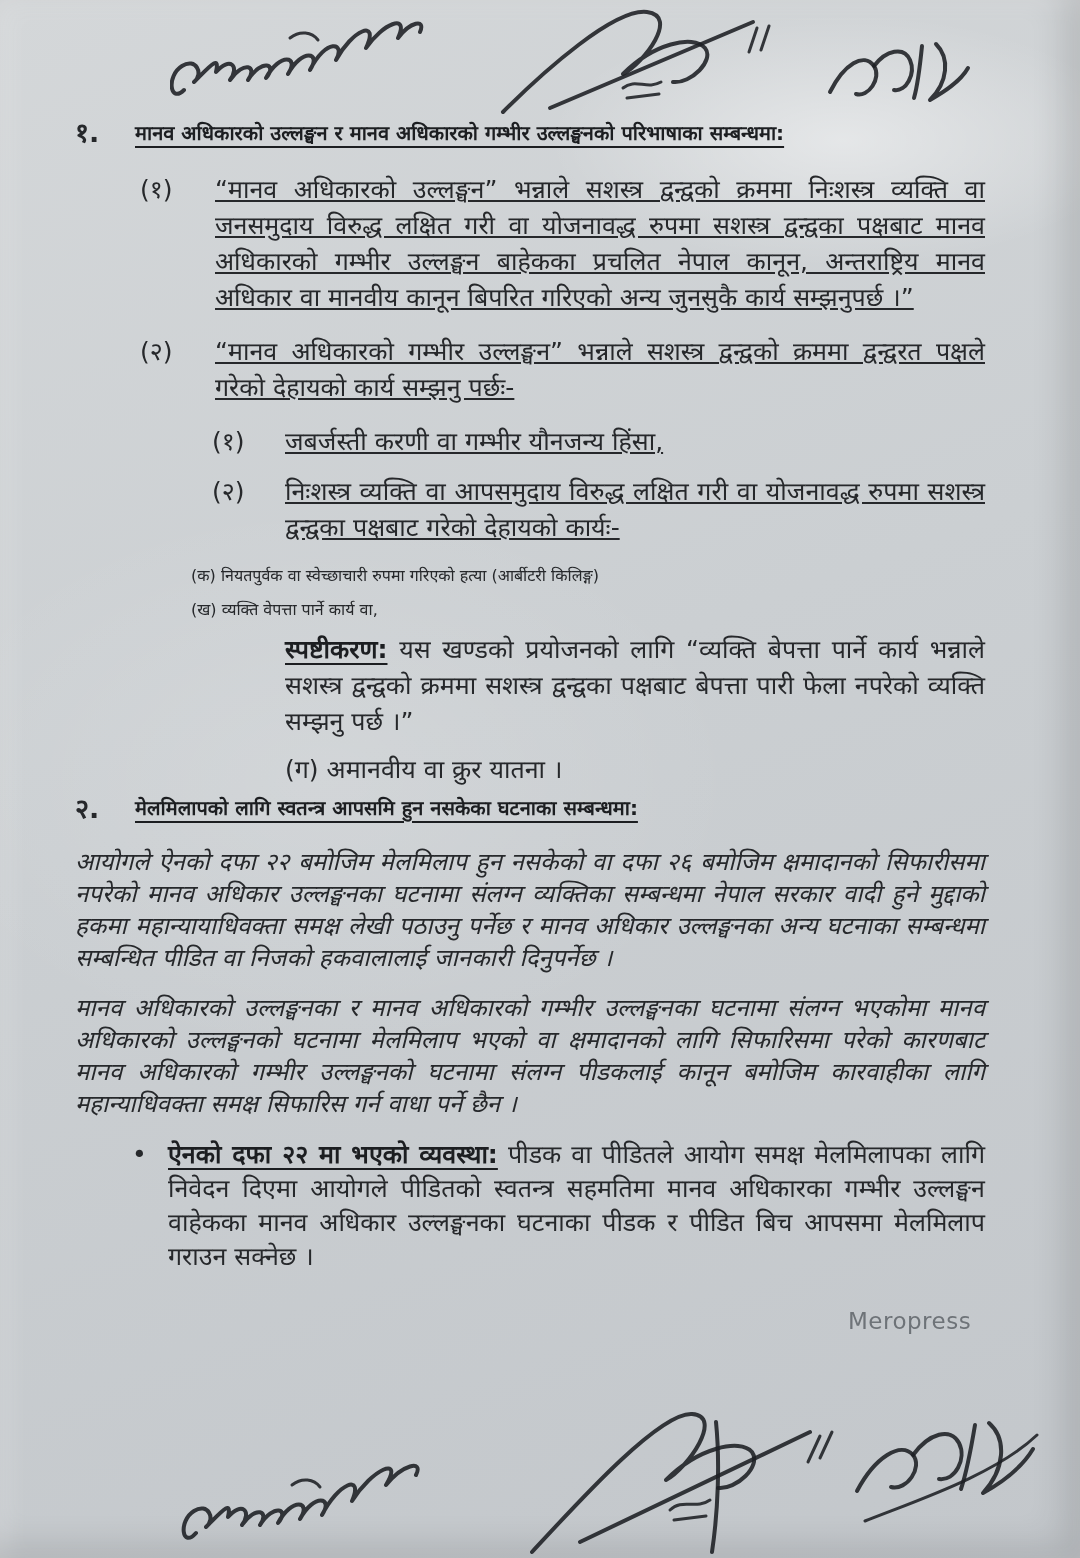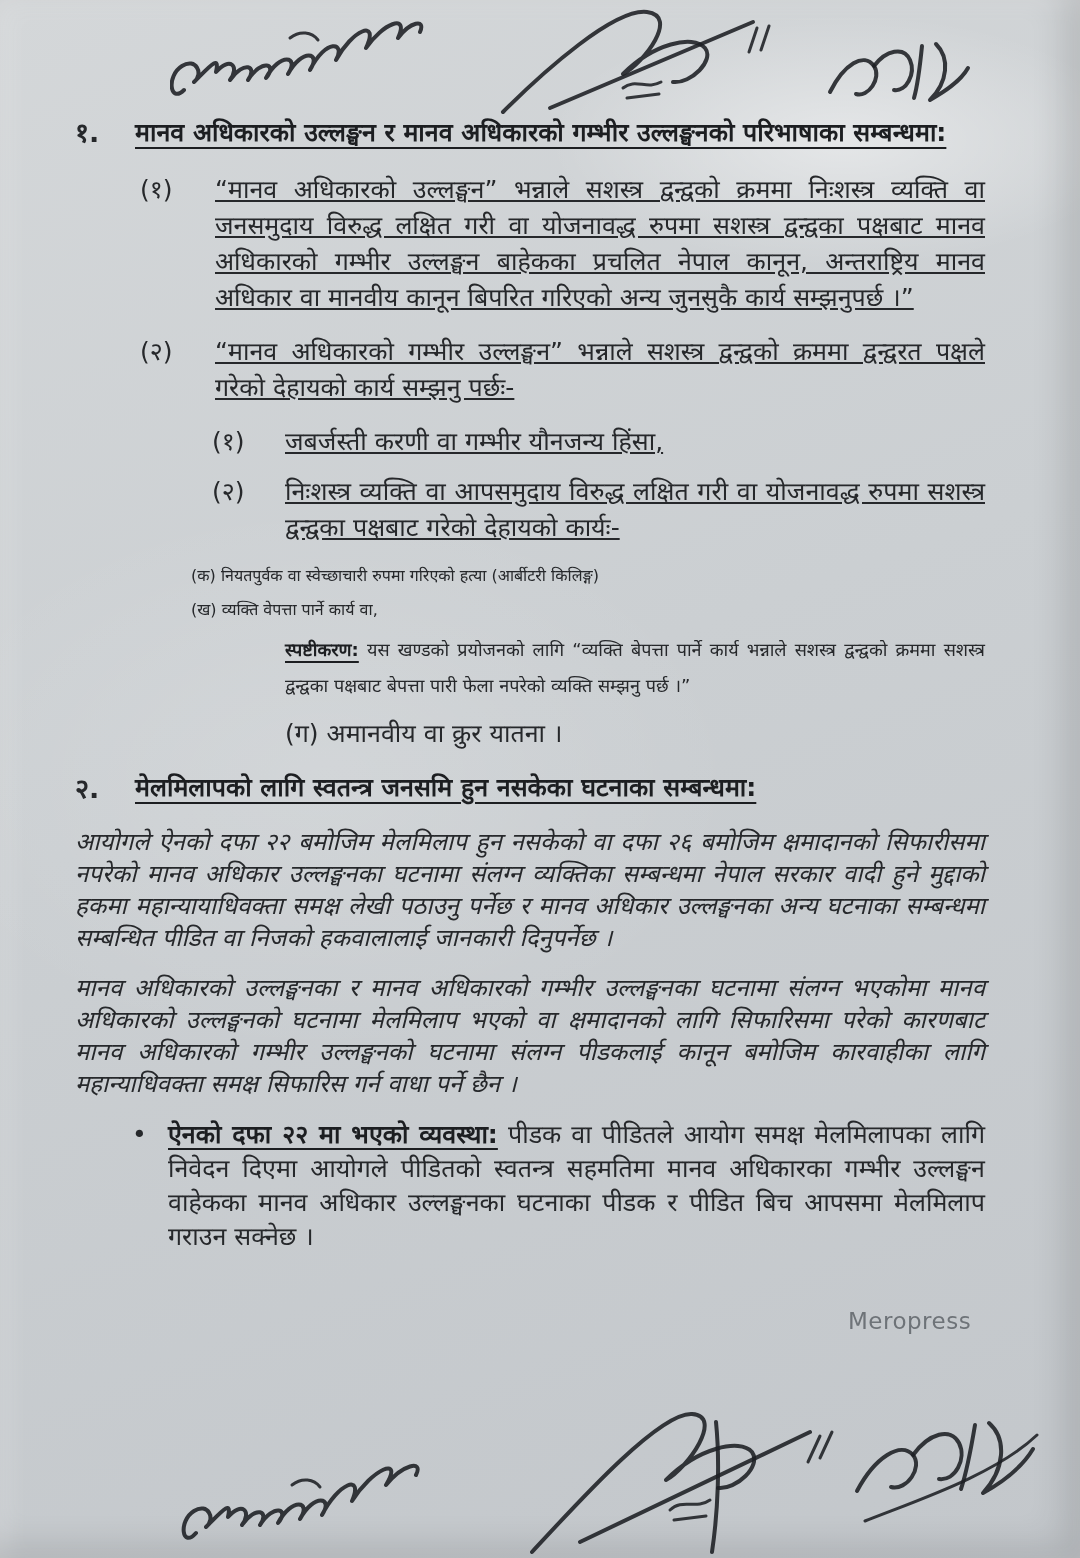--- a/index.html
+++ b/index.html
@@ -21,39 +21,39 @@
   }
   .content{
     position:relative;
     padding:112px 95px 0 75px;
     z-index:2;
   }
   
   .sec-head{display:flex;margin-bottom:18px;}
   .sec-num{width:60px;flex-shrink:0;font-weight:bold;font-size:27px;line-height:42px;}
   .sec-title{
-    flex:1;font-weight:bold;font-size:25px;line-height:42px;color:#1c1e21;
+    flex:1;font-weight:bold;font-size:20px;line-height:42px;color:#1c1e21;
     text-align:justify;
     text-decoration:underline;text-decoration-thickness:2px;text-underline-offset:6px;
   }
   .row{display:flex;}
   .l1{margin-left:65px;margin-bottom:18px;}
   .l1 .marker{width:75px;flex-shrink:0;}
   .l2{margin-left:137px;margin-bottom:14px;}
   .l2 .marker{width:73px;flex-shrink:0;}
   .l3{margin-left:116px;margin-bottom:12px;}
   .marker,.txt{font-size:25px;line-height:36px;}
   .txt{flex:1;text-align:justify;text-decoration:underline;}
   .l2.gap{margin-bottom:18px;}
-  .expl{margin-left:210px;margin-bottom:12px;font-size:18px;line-height:36px;text-align:justify;}
+  .expl{margin-left:210px;margin-bottom:12px;font-size:25px;line-height:36px;text-align:justify;}
   .bold-u{
     font-weight:bold;color:#1c1e21;
     text-decoration:underline;text-decoration-thickness:2px;text-underline-offset:5px;
   }
-  .ga-row{margin-left:210px;margin-bottom:16px;font-size:25px;line-height:36px;}
+  .ga-row{margin-left:210px;font-size:25px;line-height:36px;}
   
   .sec2-head{margin-bottom:16px;}
   .sec2-head .sec-title{line-height:40px;}
   .para{
     margin-bottom:18px;
     font-size:24px;line-height:32px;text-align:justify;font-style:italic;
   }
   .bullet-row{display:flex;margin-left:57px;margin-bottom:0;}
   .bullet-dot{width:36px;flex-shrink:0;font-size:25px;line-height:34px;}
   .bullet-txt{flex:1;font-size:25px;line-height:34px;text-align:justify;}
@@ -132,21 +132,21 @@
       <span class="bold-u">स्पष्टीकरण:</span><span> यस खण्डको प्रयोजनको लागि “व्यक्ति बेपत्ता पार्ने कार्य भन्नाले सशस्त्र द्वन्द्वको क्रममा सशस्त्र द्वन्द्वका पक्षबाट बेपत्ता पारी फेला नपरेको व्यक्ति सम्झनु पर्छ ।”</span>
     </div>
 
     <div class="ga-row">
       <span>(ग)</span>
       <span>अमानवीय वा क्रुर यातना ।</span>
     </div>
 
     <div class="sec-head sec2-head">
       <div class="sec-num">२.</div>
-      <div class="sec-title">मेलमिलापको लागि स्वतन्त्र जनसमि हुन नसकेका घटनाका सम्बन्धमा:</div>
+      <div class="sec-title">मेलमिलापको लागि स्वतन्त्र आपसमि हुन नसकेका घटनाका सम्बन्धमा:</div>
     </div>
 
     <div class="para">आयोगले ऐनको दफा २२ बमोजिम मेलमिलाप हुन नसकेको वा दफा २६ बमोजिम क्षमादानको सिफारीसमा नपरेको मानव अधिकार उल्लङ्घनका घटनामा संलग्न व्यक्तिका सम्बन्धमा नेपाल सरकार वादी हुने मुद्दाको हकमा महान्यायाधिवक्ता समक्ष लेखी पठाउनु पर्नेछ र मानव अधिकार उल्लङ्घनका अन्य घटनाका सम्बन्धमा सम्बन्धित पीडित वा निजको हकवालालाई जानकारी दिनुपर्नेछ ।</div>
 
     <div class="para">मानव अधिकारको उल्लङ्घनका र मानव अधिकारको गम्भीर उल्लङ्घनका घटनामा संलग्न भएकोमा मानव अधिकारको उल्लङ्घनको घटनामा मेलमिलाप भएको वा क्षमादानको लागि सिफारिसमा परेको कारणबाट मानव अधिकारको गम्भीर उल्लङ्घनको घटनामा संलग्न पीडकलाई कानून बमोजिम कारवाहीका लागि महान्याधिवक्ता समक्ष सिफारिस गर्न वाधा पर्ने छैन ।</div>
 
     <div class="bullet-row">
       <div class="bullet-dot">•</div>
       <div class="bullet-txt">
         <span class="bold-u">ऐनको दफा २२ मा भएको व्यवस्था:</span><span> पीडक वा पीडितले आयोग समक्ष मेलमिलापका लागि निवेदन दिएमा आयोगले पीडितको स्वतन्त्र सहमतिमा मानव अधिकारका गम्भीर उल्लङ्घन वाहेकका मानव अधिकार उल्लङ्घनका घटनाका पीडक र पीडित बिच आपसमा मेलमिलाप गराउन सक्नेछ ।</span>

